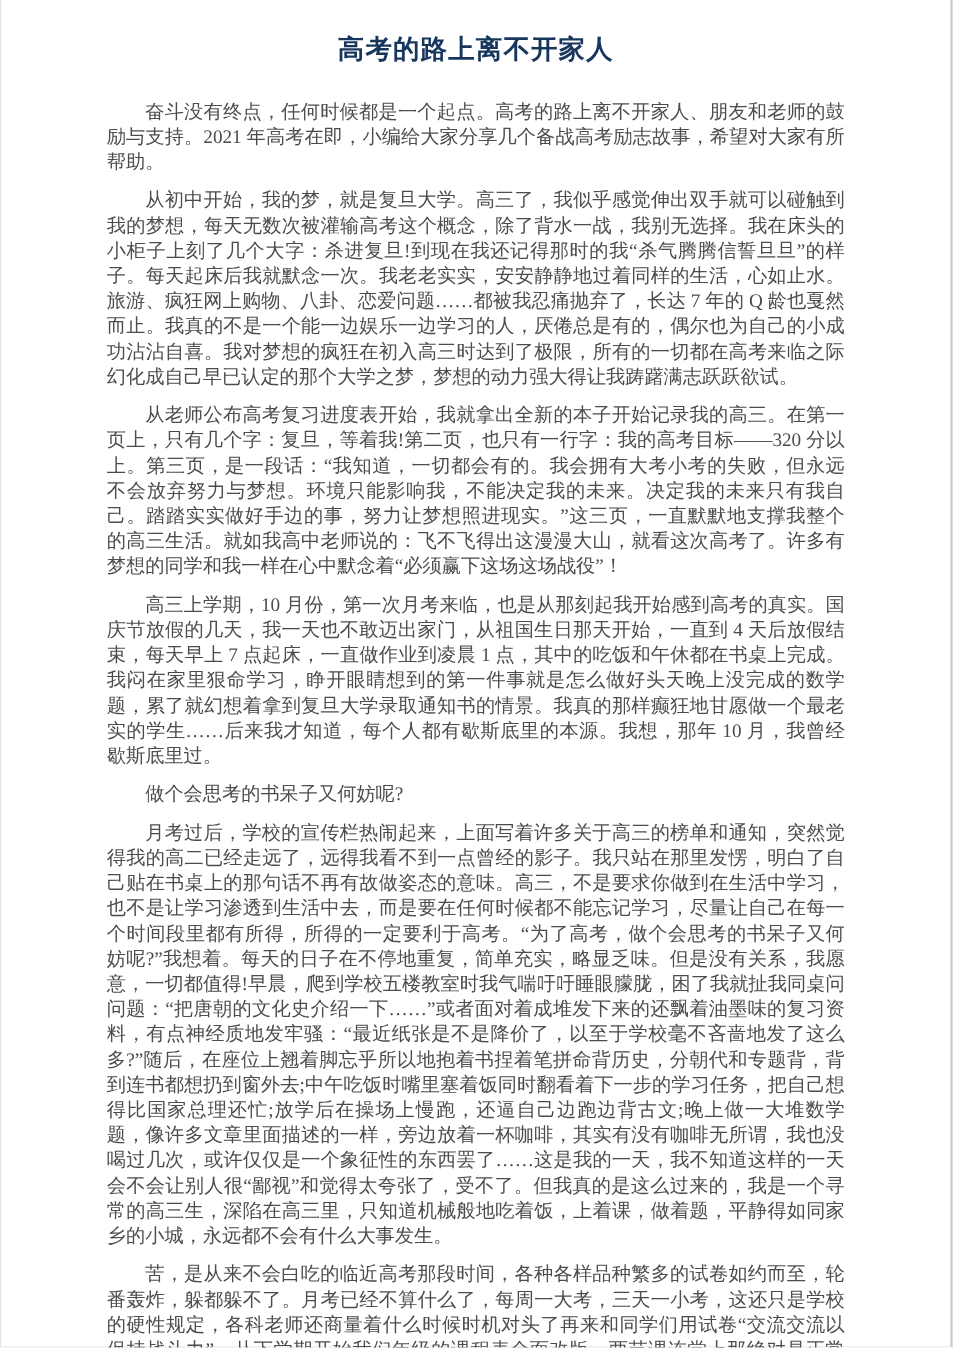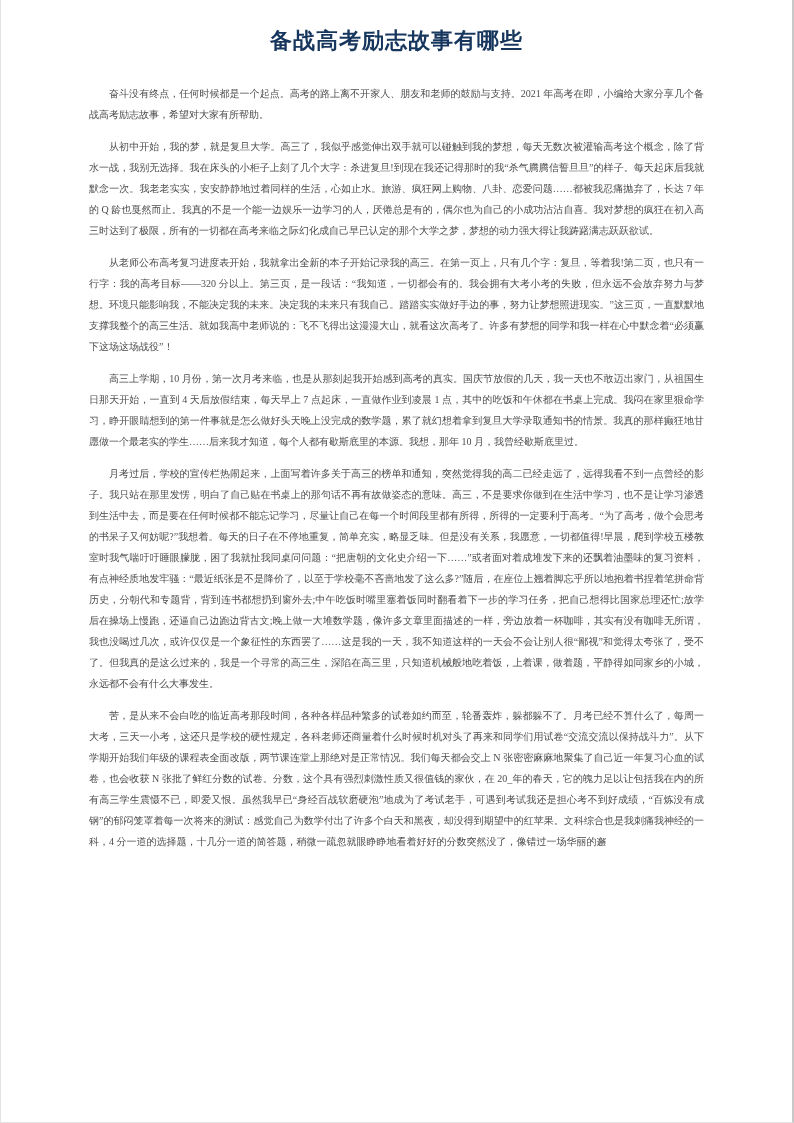--- a/index.html
+++ b/index.html
@@ -24,42 +24,43 @@
     margin: 0 0 26px 0;
     text-align: center;
     font-size: 22px;
     font-weight: bold;
     color: #17365d;
     letter-spacing: 1px;
     line-height: 1.4;
   }
   .para {
     margin: 0 0 11px 0;
-    font-size: 10px;
+    font-size: 16px;
     line-height: 21px;
     color: #4c4c4c;
     text-align: justify;
     text-indent: 2em;
   }
   .section-heading {
     margin: 0 0 11px 0;
     font-size: 13.5px;
     line-height: 21px;
     font-weight: bold;
     color: #19587a;
     text-indent: 2em;
   }
 </style>
 </head>
 <body>
 
 <div class="page">
-  <h1 class="doc-title">备战高考励志故事有哪些</h1>
+  <h1 class="doc-title">高考的路上离不开家人</h1>
 
   <p class="para">奋斗没有终点，任何时候都是一个起点。高考的路上离不开家人、朋友和老师的鼓励与支持。2021 年高考在即，小编给大家分享几个备战高考励志故事，希望对大家有所帮助。</p>
 
 
   <p class="para">从初中开始，我的梦，就是复旦大学。高三了，我似乎感觉伸出双手就可以碰触到我的梦想，每天无数次被灌输高考这个概念，除了背水一战，我别无选择。我在床头的小柜子上刻了几个大字：杀进复旦!到现在我还记得那时的我“杀气腾腾信誓旦旦”的样子。每天起床后我就默念一次。我老老实实，安安静静地过着同样的生活，心如止水。旅游、疯狂网上购物、八卦、恋爱问题……都被我忍痛抛弃了，长达 7 年的 Q 龄也戛然而止。我真的不是一个能一边娱乐一边学习的人，厌倦总是有的，偶尔也为自己的小成功沾沾自喜。我对梦想的疯狂在初入高三时达到了极限，所有的一切都在高考来临之际幻化成自己早已认定的那个大学之梦，梦想的动力强大得让我踌躇满志跃跃欲试。</p>
   <p class="para">从老师公布高考复习进度表开始，我就拿出全新的本子开始记录我的高三。在第一页上，只有几个字：复旦，等着我!第二页，也只有一行字：我的高考目标——320 分以上。第三页，是一段话：“我知道，一切都会有的。我会拥有大考小考的失败，但永远不会放弃努力与梦想。环境只能影响我，不能决定我的未来。决定我的未来只有我自己。踏踏实实做好手边的事，努力让梦想照进现实。”这三页，一直默默地支撑我整个的高三生活。就如我高中老师说的：飞不飞得出这漫漫大山，就看这次高考了。许多有梦想的同学和我一样在心中默念着“必须赢下这场这场战役”！</p>
   <p class="para">高三上学期，10 月份，第一次月考来临，也是从那刻起我开始感到高考的真实。国庆节放假的几天，我一天也不敢迈出家门，从祖国生日那天开始，一直到 4 天后放假结束，每天早上 7 点起床，一直做作业到凌晨 1 点，其中的吃饭和午休都在书桌上完成。我闷在家里狠命学习，睁开眼睛想到的第一件事就是怎么做好头天晚上没完成的数学题，累了就幻想着拿到复旦大学录取通知书的情景。我真的那样癫狂地甘愿做一个最老实的学生……后来我才知道，每个人都有歇斯底里的本源。我想，那年 10 月，我曾经歇斯底里过。</p>
+  <p class="para">做个会思考的书呆子又何妨呢?</p>
   <p class="para">月考过后，学校的宣传栏热闹起来，上面写着许多关于高三的榜单和通知，突然觉得我的高二已经走远了，远得我看不到一点曾经的影子。我只站在那里发愣，明白了自己贴在书桌上的那句话不再有故做姿态的意味。高三，不是要求你做到在生活中学习，也不是让学习渗透到生活中去，而是要在任何时候都不能忘记学习，尽量让自己在每一个时间段里都有所得，所得的一定要利于高考。“为了高考，做个会思考的书呆子又何妨呢?”我想着。每天的日子在不停地重复，简单充实，略显乏味。但是没有关系，我愿意，一切都值得!早晨，爬到学校五楼教室时我气喘吁吁睡眼朦胧，困了我就扯我同桌问问题：“把唐朝的文化史介绍一下……”或者面对着成堆发下来的还飘着油墨味的复习资料，有点神经质地发牢骚：“最近纸张是不是降价了，以至于学校毫不吝啬地发了这么多?”随后，在座位上翘着脚忘乎所以地抱着书捏着笔拼命背历史，分朝代和专题背，背到连书都想扔到窗外去;中午吃饭时嘴里塞着饭同时翻看着下一步的学习任务，把自己想得比国家总理还忙;放学后在操场上慢跑，还逼自己边跑边背古文;晚上做一大堆数学题，像许多文章里面描述的一样，旁边放着一杯咖啡，其实有没有咖啡无所谓，我也没喝过几次，或许仅仅是一个象征性的东西罢了……这是我的一天，我不知道这样的一天会不会让别人很“鄙视”和觉得太夸张了，受不了。但我真的是这么过来的，我是一个寻常的高三生，深陷在高三里，只知道机械般地吃着饭，上着课，做着题，平静得如同家乡的小城，永远都不会有什么大事发生。</p>
   <p class="para">苦，是从来不会白吃的临近高考那段时间，各种各样品种繁多的试卷如约而至，轮番轰炸，躲都躲不了。月考已经不算什么了，每周一大考，三天一小考，这还只是学校的硬性规定，各科老师还商量着什么时候时机对头了再来和同学们用试卷“交流交流以保持战斗力”。从下学期开始我们年级的课程表全面改版，两节课连堂上那绝对是正常情况。我们每天都会交上 N 张密密麻麻地聚集了自己近一年复习心血的试卷，也会收获 N 张批了鲜红分数的试卷。分数，这个具有强烈刺激性质又很值钱的家伙，在 20_年的春天，它的魄力足以让包括我在内的所有高三学生震慑不已，即爱又恨。虽然我早已“身经百战软磨硬泡”地成为了考试老手，可遇到考试我还是担心考不到好成绩，“百炼没有成钢”的郁闷笼罩着每一次将来的测试：感觉自己为数学付出了许多个白天和黑夜，却没得到期望中的红苹果。文科综合也是我刺痛我神经的一科，4 分一道的选择题，十几分一道的简答题，稍微一疏忽就眼睁睁地看着好好的分数突然没了，像错过一场华丽的邂</p>
 </div>
 
 </body></html>

